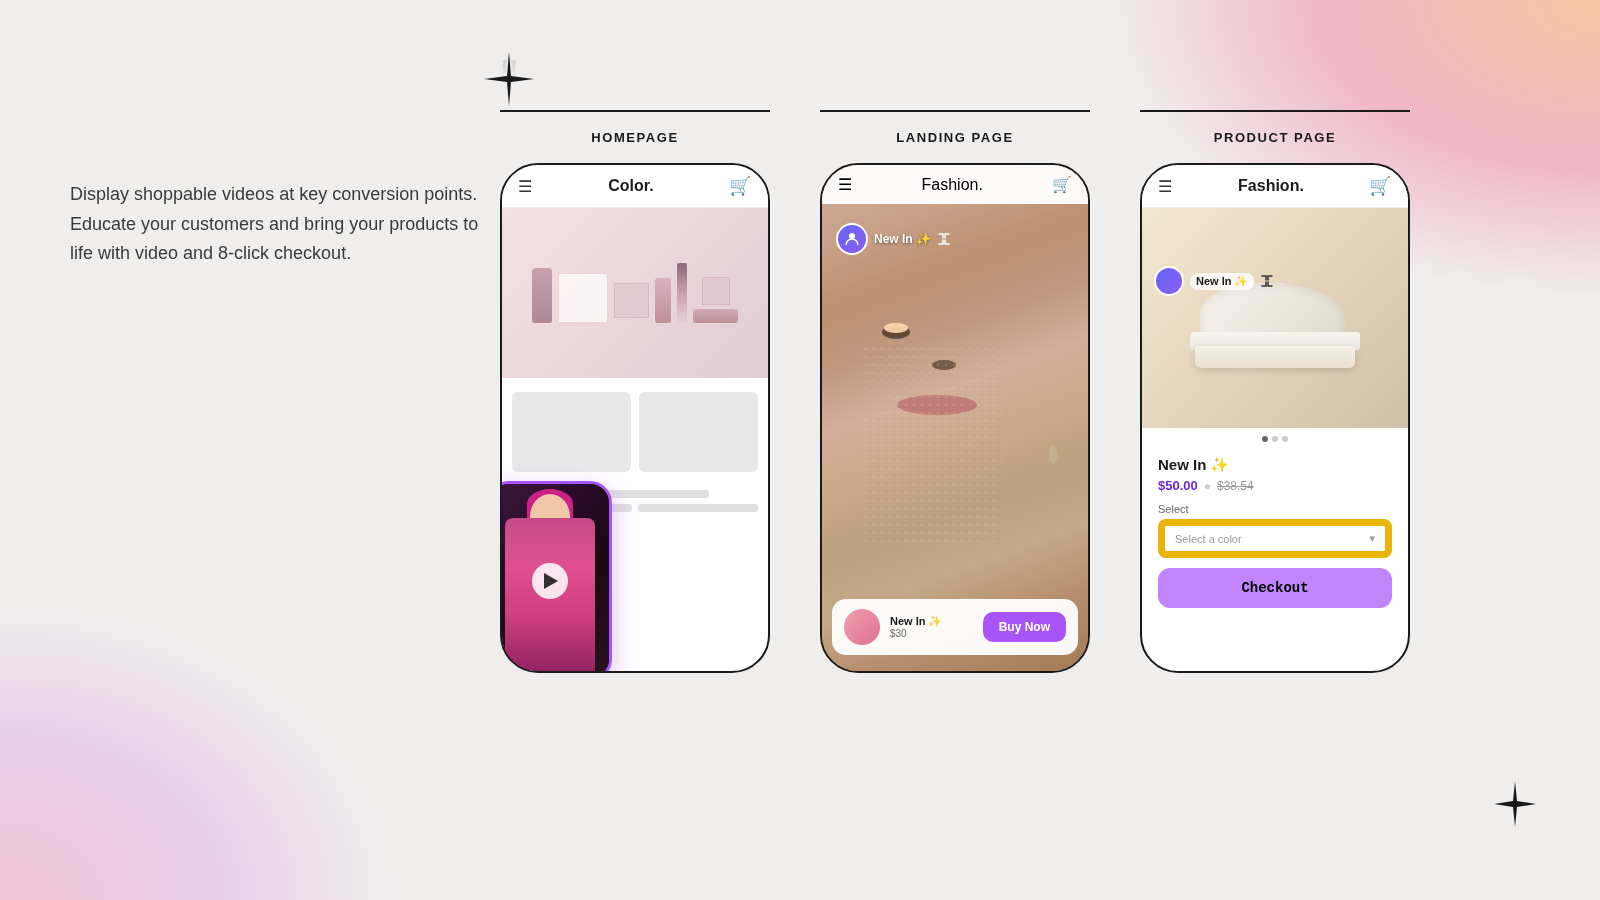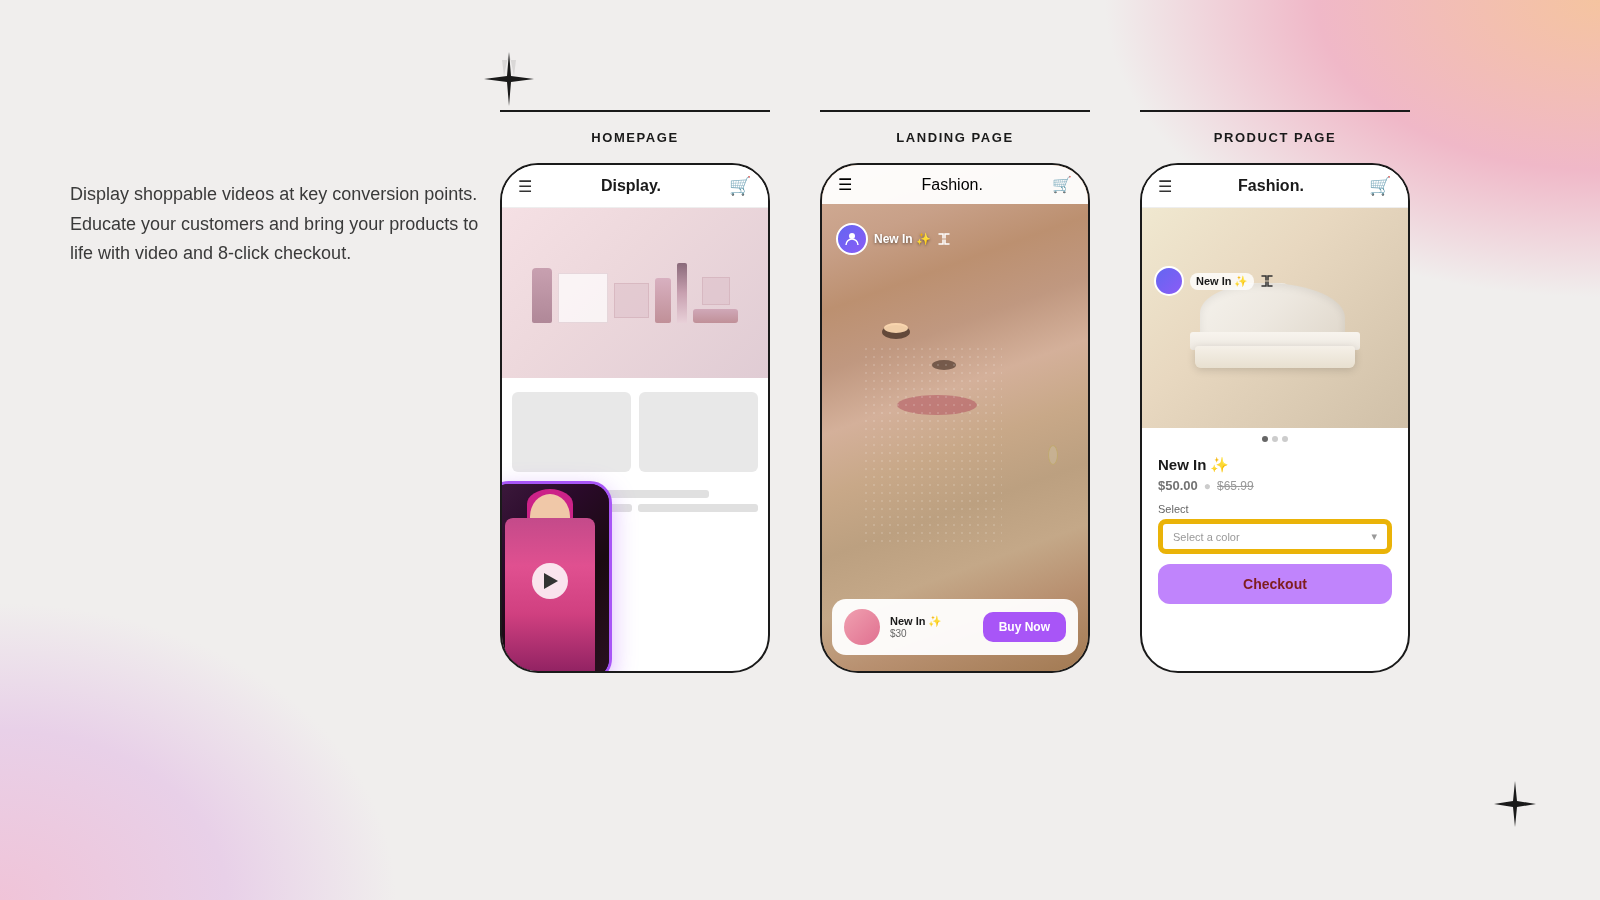--- a/index.html
+++ b/index.html
@@ -438,59 +438,60 @@
     }
     .price-row {
       display: flex;
       align-items: center;
       gap: 6px;
       margin-bottom: 10px;
     }
     .price-current {
       font-size: 13px;
       font-weight: 600;
-      color: #737373;
+      color: #6d28d9;
     }
     .price-sep {
       color: #ccc;
       font-size: 12px;
     }
     .price-old {
       font-size: 12px;
       color: #999;
       text-decoration: line-through;
     }
     .color-label {
       font-size: 11px;
       color: #666;
       margin-bottom: 4px;
     }
     .color-select {
       width: 100%;
-      border: 5px solid #eab308;
+      border: 7px solid #eab308;
       border-radius: 8px;
       padding: 6px 10px;
       font-size: 11px;
       color: #999;
       background: #fff;
       display: flex;
       align-items: center;
       justify-content: space-between;
       margin-bottom: 10px;
     }
     .checkout-btn {
       width: 100%;
       background: #c084fc;
-      color: #7f1d1d;
+      color: #000000;
       border: none;
       border-radius: 12px;
       padding: 12px;
       font-size: 14px;
       font-weight: 700;
       text-align: center;
+      font-family: Liberation Mono, monospace;
     }
 
     
     .cosmetics-hero {
       width: 100%;
       height: 170px;
       background: linear-gradient(135deg, #f5e0e4 0%, #edd8dc 40%, #e0ccd4 100%);
       display: flex;
       align-items: center;
       justify-content: center;
@@ -535,21 +536,21 @@
 
 <div class="phones-container">
 
   <div class="phone-column">
     <div style="width:270px;height:2px;background:#1a1a1a;"></div>
     <div class="phone-label">HOMEPAGE</div>
     <div class="phone" style="position:relative;">
 
       <div class="phone-header">
         <span class="menu-icon">☰</span>
-        <span class="brand-name">Display.</span>
+        <span class="brand-name">Color.</span>
         <span class="cart-icon">🛒</span>
       </div>
 
       <div class="cosmetics-hero">
         <div class="cosmetics-group">
           <div class="cos-tube"></div>
           <div class="cos-circle-lg"></div>
           <div class="cos-circle-md" style="margin-bottom:5px;"></div>
           <div class="cos-tube2"></div>
           <div class="cos-brush"></div>
@@ -675,21 +676,21 @@
         <div class="dot"></div>
       </div>
 
       <div class="product-info">
         <div class="product-title-row">
           <span class="product-name">New In ✨</span>
         </div>
         <div class="price-row">
           <span class="price-current">$50.00</span>
           <span class="price-sep">●</span>
-          <span class="price-old">$65.99</span>
+          <span class="price-old">$38.54</span>
         </div>
         <div class="color-label">Select</div>
         <div class="color-select">
           <span>Select a color</span>
           <span>▾</span>
         </div>
         <div class="checkout-btn">Checkout</div>
       </div>
     </div>
   </div>

